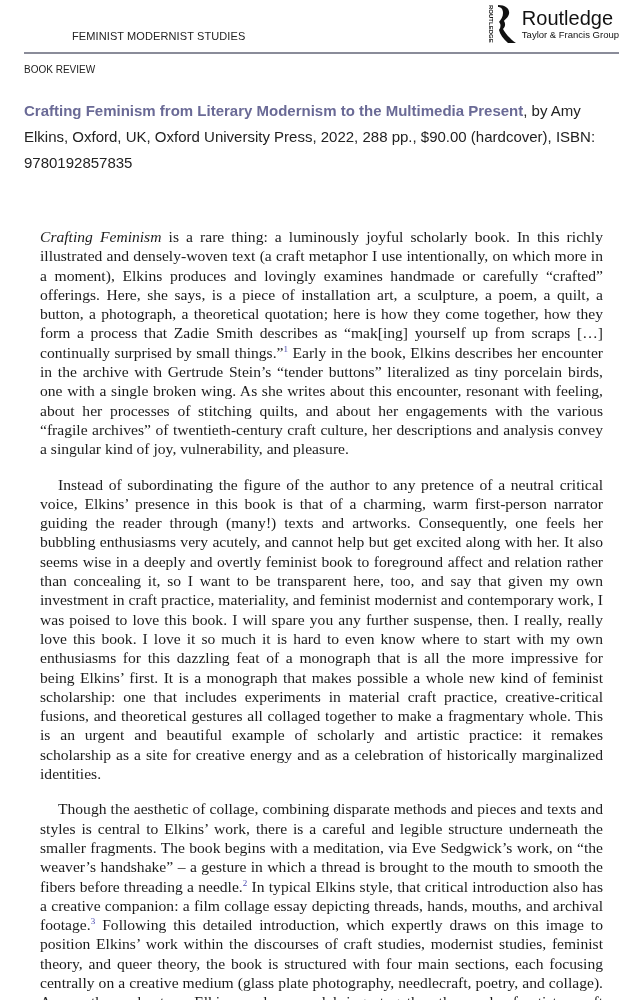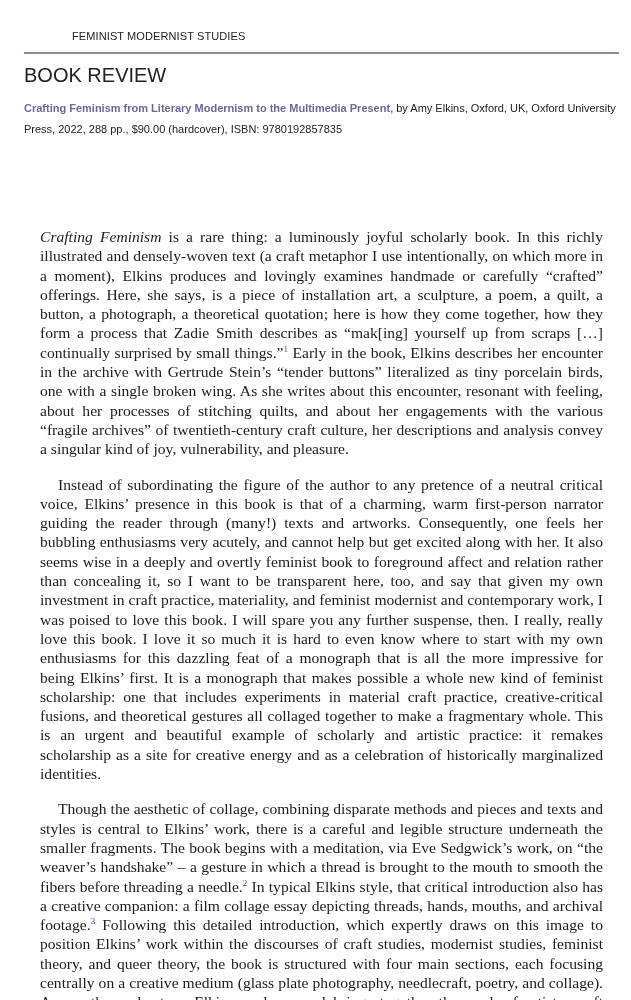--- a/index.html
+++ b/index.html
@@ -5,33 +5,45 @@
   html, body { margin: 0; padding: 0; background: #ffffff; }
   body { width: 631px; height: 1000px; overflow: hidden; position: relative; color: #1a1a1a; }
   .header { position: absolute; left: 24px; right: 12px; top: 0; height: 52px; border-bottom: 2px solid #8a8c99; }
   .journal { position: absolute; left: 0; top: 30px; font-family: "Liberation Sans", sans-serif; font-size: 11px; letter-spacing: 0.1px; color: #222; padding-left: 48px; }
   .logo { position: absolute; right: 0; top: 2px; height: 44px; display: flex; align-items: center; }
   .logo-mark { width: 30px; height: 42px; position: relative; margin-right: 4px; }
   .logo-vert { position: absolute; left: 0; top: 2px; font-family: "Liberation Sans", sans-serif; font-size: 6px; font-weight: bold; writing-mode: vertical-rl; letter-spacing: 0; color: #111; }
   .logo-text { display: flex; flex-direction: column; font-family: "Liberation Sans", sans-serif; color: #111; }
   .logo-name { font-size: 20px; line-height: 20px; }
   .logo-sub { font-size: 9.5px; line-height: 12px; margin-top: 1px; }
-  .section-label { position: absolute; left: 24px; top: 64px; font-family: "Liberation Sans", sans-serif; font-size: 20px; color: #222; }
-  .citation { position: absolute; left: 24px; right: 12px; top: 98px; font-family: "Liberation Sans", sans-serif; font-size: 11px; line-height: 21px; color: #222; }
+  .section-label { position: absolute; left: 24px; top: 64px; font-family: "Liberation Sans", sans-serif; font-size: 10px; color: #222; }
+  .citation { position: absolute; left: 24px; right: 12px; top: 98px; font-family: "Liberation Sans", sans-serif; font-size: 15px; line-height: 26px; color: #222; }
   .book-title { color: #6a6a96; font-weight: bold; }
   .body-text { position: absolute; left: 24px; right: 12px; top: 211px; font-family: "Liberation Serif", serif; font-size: 15.6px; line-height: 19.3px; text-align: justify; color: #1c1c1c; hyphens: manual; }
   .body-text p { margin: 16px; }
   .body-text p + p { text-indent: 18px; }
   sup.fn { color: #4a4ab0; font-size: 9px; vertical-align: super; line-height: 0; }
 </style>
 </head>
 <body>
 
 <div class="header">
   <div class="journal">FEMINIST MODERNIST STUDIES</div>
+  <div class="logo">
+    <div class="logo-mark">
+      <span class="logo-vert">ROUTLEDGE</span>
+      <svg width="30" height="42" viewBox="0 0 30 42" style="position:absolute;left:0;top:0;">
+        <path d="M10 2 C18 2 22 6 21 11 C20 15 17 16 16 18 C18 21 17 24 15 26 C17 30 22 36 28 40 L20 40 C15 36 12 31 11 27 C13 24 13 21 11 19 C13 16 15 14 15 10 C15 6 13 4 10 4 Z" fill="#111"></path>
+      </svg>
+    </div>
+    <div class="logo-text">
+      <span class="logo-name">Routledge</span>
+      <span class="logo-sub">Taylor &amp; Francis Group</span>
+    </div>
+  </div>
 </div>
 
 <div class="section-label">BOOK REVIEW</div>
 
 <div class="citation">
   <span class="book-title">Crafting Feminism from Literary Modernism to the Multimedia Present</span><span>, by Amy Elkins, Oxford, UK, Oxford University Press, 2022, 288 pp., $90.00 (hardcover), ISBN: 9780192857835</span>
 </div>
 
 <div class="body-text">
   <p><em>Crafting Feminism</em><span> is a rare thing: a luminously joyful scholarly book. In this richly illustrated and densely-woven text (a craft metaphor I use intentionally, on which more in a moment), Elkins produces and lovingly examines handmade or carefully “crafted” offerings. Here, she says, is a piece of installation art, a sculpture, a poem, a quilt, a button, a photograph, a theor­etical quotation; here is how they come together, how they form a process that Zadie Smith describes as “mak[ing] yourself up from scraps […] continually surprised by small things.”</span><sup class="fn">1</sup><span> Early in the book, Elkins describes her encounter in the archive with Gertrude Stein’s “tender buttons” literalized as tiny porcelain birds, one with a single broken wing. As she writes about this encounter, resonant with feeling, about her processes of stitching quilts, and about her engagements with the various “fragile archives” of twentieth-century craft culture, her descriptions and analysis convey a singular kind of joy, vulnerability, and pleasure.</span></p>

